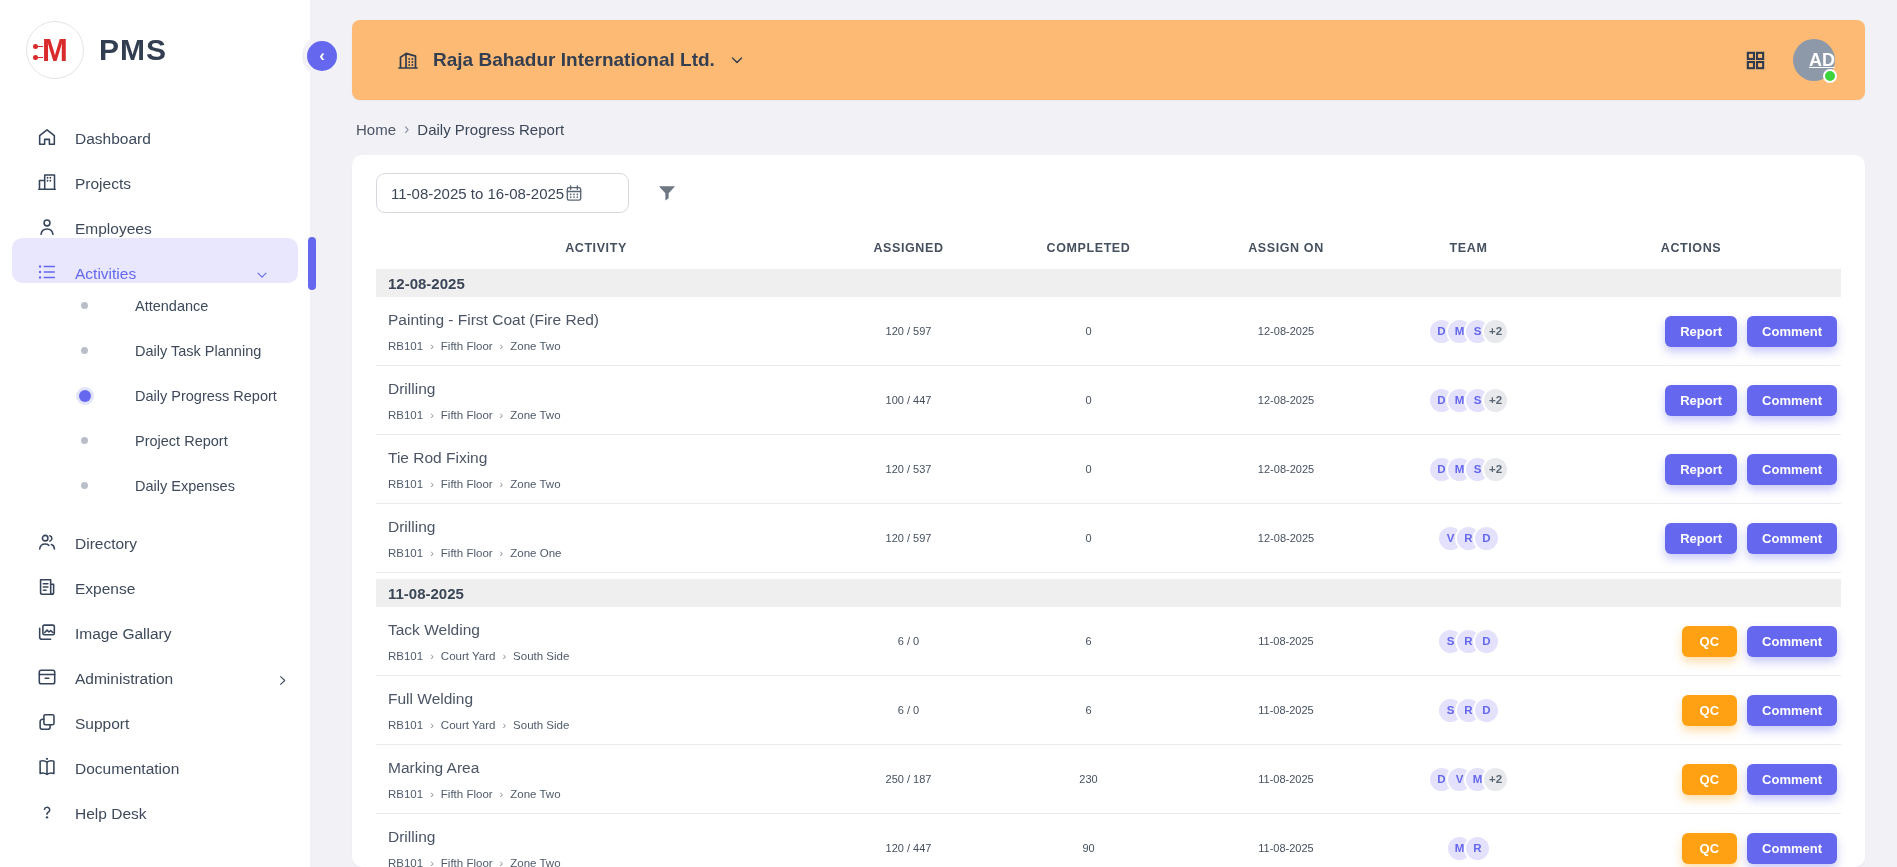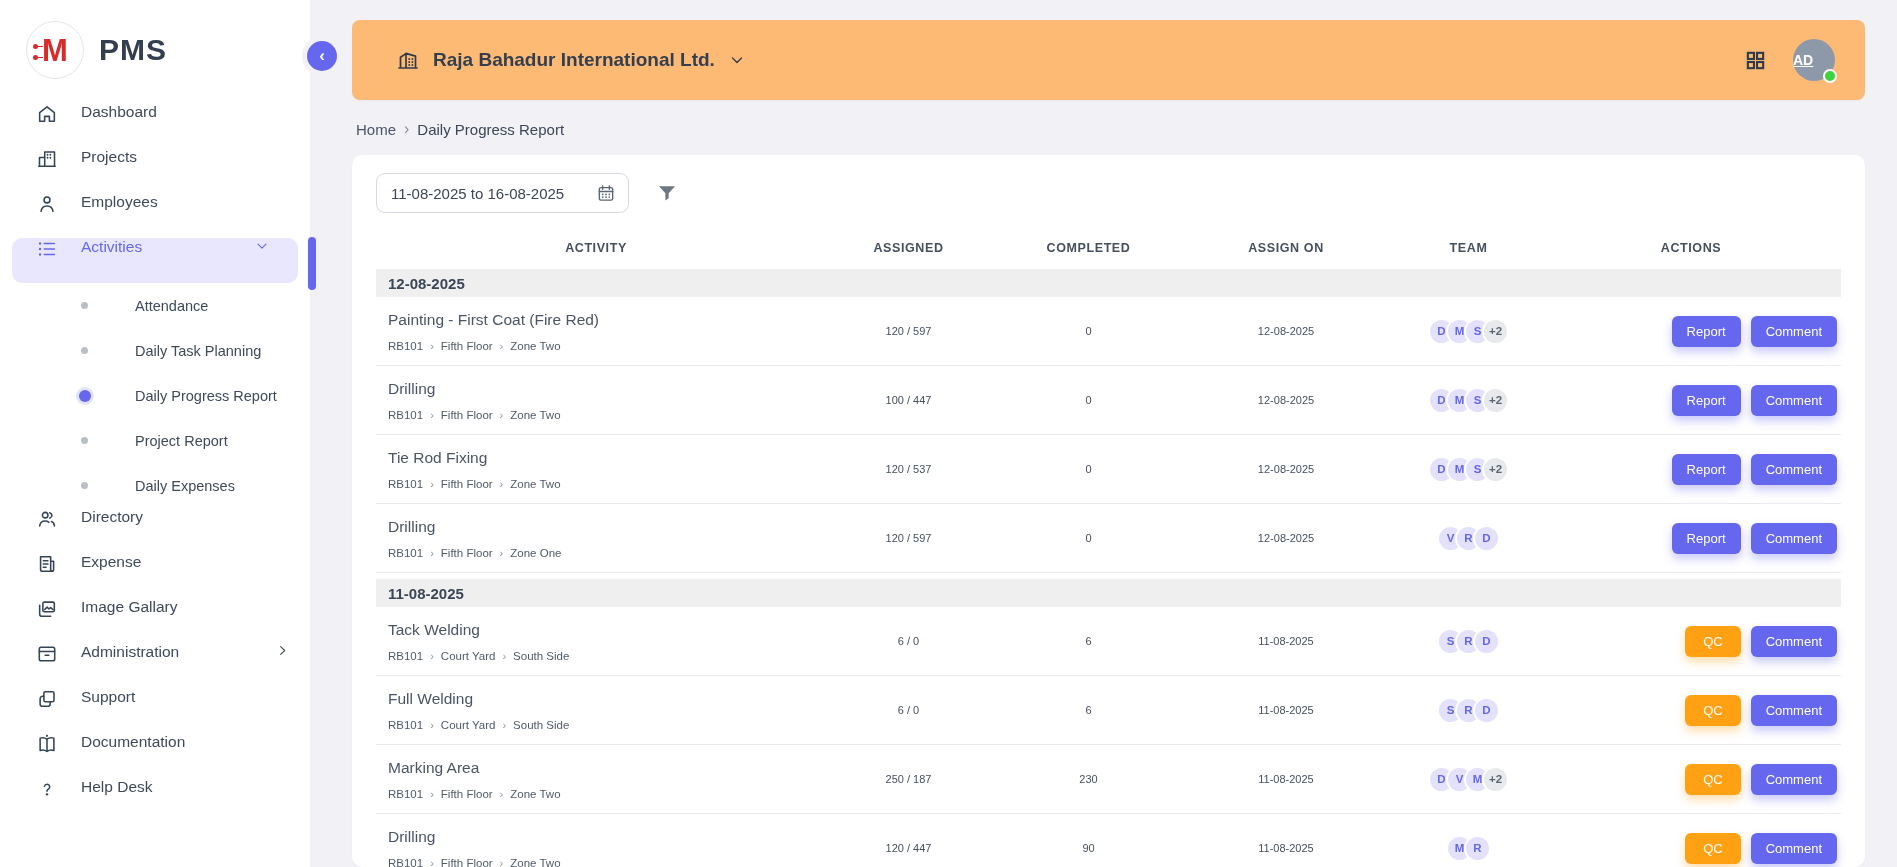--- a/index.html
+++ b/index.html
@@ -14,21 +14,21 @@
 
   
   .sidebar{width:310px;background:#fff;height:100%;flex-shrink:0;position:relative;z-index:2;overflow:hidden;}
   .logo-row{display:flex;align-items:center;gap:15px;padding:21px 0 21px 26px;}
   .logo-circle{width:58px;height:58px;border-radius:50%;border:1px solid #E3E5E9;display:flex;align-items:center;justify-content:center;}
   .logo-m{position:relative;color:var(--logo_red);font-weight:800;font-size:31px;line-height:1;}
   .logo-m::before{content:'';position:absolute;left:-9px;top:9px;width:5px;height:5px;border-radius:50%;background:var(--logo_red);box-shadow:0 11px 0 var(--logo_red);}
   .logo-m::after{content:'';position:absolute;left:-5px;top:11px;width:6px;height:1.6px;background:var(--logo_red);box-shadow:0 11px 0 var(--logo_red);}
   .logo-text{font-size:30px;font-weight:800;color:#333F50;letter-spacing:1px;}
   nav{padding-top:3px;}
-  .nav-item{display:flex;align-items:flex-start;gap:23px;height:45px;padding:0 20px 0 36px;font-size:15.5px;color:#3E4A5B;cursor:pointer;}
+  .nav-item{display:flex;align-items:flex-end;gap:17px;height:45px;padding:0 20px 0 36px;font-size:15.5px;color:#3E4A5B;cursor:pointer;}
   .nav-item .nav-icon{width:22px;height:22px;color:#36445A;flex-shrink:0;display:flex;align-items:center;justify-content:center;}
   .nav-icon svg,.icon-wrap svg{width:100%;height:100%;display:block;}
   .nav-item.active{background:var(--accent_light);border-radius:10px;margin:0 12px;padding:0 28px 0 24px;color:var(--accent);}
   .nav-item.active .nav-icon{color:var(--accent);}
   .nav-caret{margin-left:auto;width:16px;height:16px;color:var(--accent);display:flex;}
   .nav-caret.dark{color:#3E4A5B;width:15px;height:15px;}
   .sub-item{display:flex;align-items:center;height:45px;padding-left:37px;cursor:pointer;margin-left:44px;}
   .sub-dot{width:7px;height:7px;border-radius:50%;background:#B9BFC9;margin-right:47px;flex-shrink:0;}
   .sub-item.active .sub-dot{width:12px;height:12px;background:var(--accent);margin-left:-2.5px;margin-right:44.5px;box-shadow:0 0 0 3px rgba(101,104,238,.18);}
   .sub-label{font-size:14.5px;color:#3E4A5B;}
@@ -39,52 +39,52 @@
   
   .main{flex:1;padding:20px 32px 0 42px;overflow:hidden;}
   .topbar{height:80px;background:#fdba74;border-radius:8px;display:flex;align-items:center;justify-content:space-between;padding:0 30px 0 44px;box-shadow:0 1px 2px rgba(16,24,40,.04);}
   .company{display:flex;align-items:center;gap:13px;cursor:pointer;}
   .icon-wrap{display:inline-flex;}
   .co-icon{width:24px;height:24px;color:#2F3B4C;}
   .company-name{font-size:19px;font-weight:700;color:#333F50;}
   .co-chev{width:18px;height:18px;color:#2F3B4C;}
   .topbar-right{display:flex;align-items:center;gap:26px;}
   .grid-icon{width:23px;height:23px;color:#2F3B4C;cursor:pointer;}
-  .avatar{width:42px;height:42px;border-radius:50%;background:var(--avatar_bg);color:#fff;font-size:14px;font-weight:700;display:flex;align-items:center;justify-content:flex-start;position:relative;cursor:pointer;text-decoration:underline;}
+  .avatar{width:42px;height:42px;border-radius:50%;background:var(--avatar_bg);color:#fff;font-size:18px;font-weight:700;display:flex;align-items:center;justify-content:flex-end;position:relative;cursor:pointer;text-decoration:underline;}
   .online-dot{position:absolute;right:-2px;bottom:-2px;width:14px;height:14px;border-radius:50%;background:var(--green);border:2.5px solid #fff;}
 
   .breadcrumb{display:flex;align-items:center;gap:8px;margin:20px 0 0 4px;font-size:15px;height:18px;}
   .bc-home{color:#4B5565;cursor:pointer;}
   .bc-sep{color:#8A93A2;font-size:16px;}
   .bc-current{color:#3B4657;}
 
   .content-card{margin-top:17px;background:#fff;border-radius:10px;padding:18px 24px;height:712px;overflow:hidden;box-shadow:0 1px 2px rgba(16,24,40,.04);}
   .filters-row{display:flex;align-items:center;gap:27px;}
-  .date-input{width:253px;height:40px;border:1.5px solid #D5D9DF;border-radius:9px;display:flex;align-items:center;justify-content:space-between;padding:0 12px 0 14px;cursor:pointer;background:#fff;}
+  .date-input{width:253px;height:40px;border:1.5px solid #D5D9DF;border-radius:9px;display:flex;align-items:center;padding:0 12px 0 14px;cursor:pointer;background:#fff;}
   .date-text{font-size:15px;color:#3B4657;}
   .cal-icon{width:20px;height:20px;color:#5B6774;}
   .funnel-icon{width:22px;height:22px;color:#6E7784;cursor:pointer;}
 
   .table{margin-top:20px;}
   .thead{display:grid;grid-template-columns:var(--cols);height:30px;align-items:center;}
   .th{font-size:12.5px;font-weight:700;letter-spacing:.6px;color:#45505F;text-align:center;text-transform:uppercase;}
   .group-band{background:#EFEFEF;height:28px;display:flex;align-items:center;padding:0 12px;margin-top:6px;}
   .group-date{font-size:15px;font-weight:700;color:#3B4657;}
   .trow{display:grid;grid-template-columns:var(--cols);align-items:center;height:69px;border-bottom:1px solid #EAEBEF;}
   .c-activity{padding-left:12px;}
   .activity-title{font-size:15.5px;color:#4B5565;}
   .activity-path{margin-top:11px;display:flex;align-items:center;gap:7px;font-size:11.5px;color:#4F5B6B;font-weight:500;}
   .path-sep{color:#8A93A2;font-size:11px;font-weight:400;}
   .c-center{text-align:center;font-size:11px;color:#45505F;}
   .c-team{display:flex;align-items:center;justify-content:center;}
   .tavatar{width:27px;height:27px;border-radius:50%;background:#E3E1FC;color:var(--accent);font-size:11.5px;font-weight:700;display:flex;align-items:center;justify-content:center;border:2px solid #fff;margin-left:-9px;flex-shrink:0;}
   .tavatar:first-child{margin-left:0;}
   .tavatar-extra{background:#E7E9EC;color:#5C6775;font-weight:600;}
   .c-actions{display:flex;justify-content:flex-end;gap:10px;padding-right:4px;}
-  .btn{border:none;border-radius:6px;color:#fff;font-size:13px;font-weight:400;padding:8px 15px;cursor:pointer;font-family:inherit;}
+  .btn{border:none;border-radius:6px;color:#fff;font-size:13px;font-weight:700;padding:8px 15px;cursor:pointer;font-family:inherit;}
   .btn-purple{background:var(--accent);box-shadow:0 5px 10px rgba(101,104,238,.35);}
   .btn-qc{background:var(--qc);box-shadow:0 5px 10px rgba(255,161,19,.35);padding:8px 18px;}
 </style>
 </head>
 <body>
 
 <div class="app">
   <aside class="sidebar">
     <div class="logo-row">
       <div class="logo-circle">

